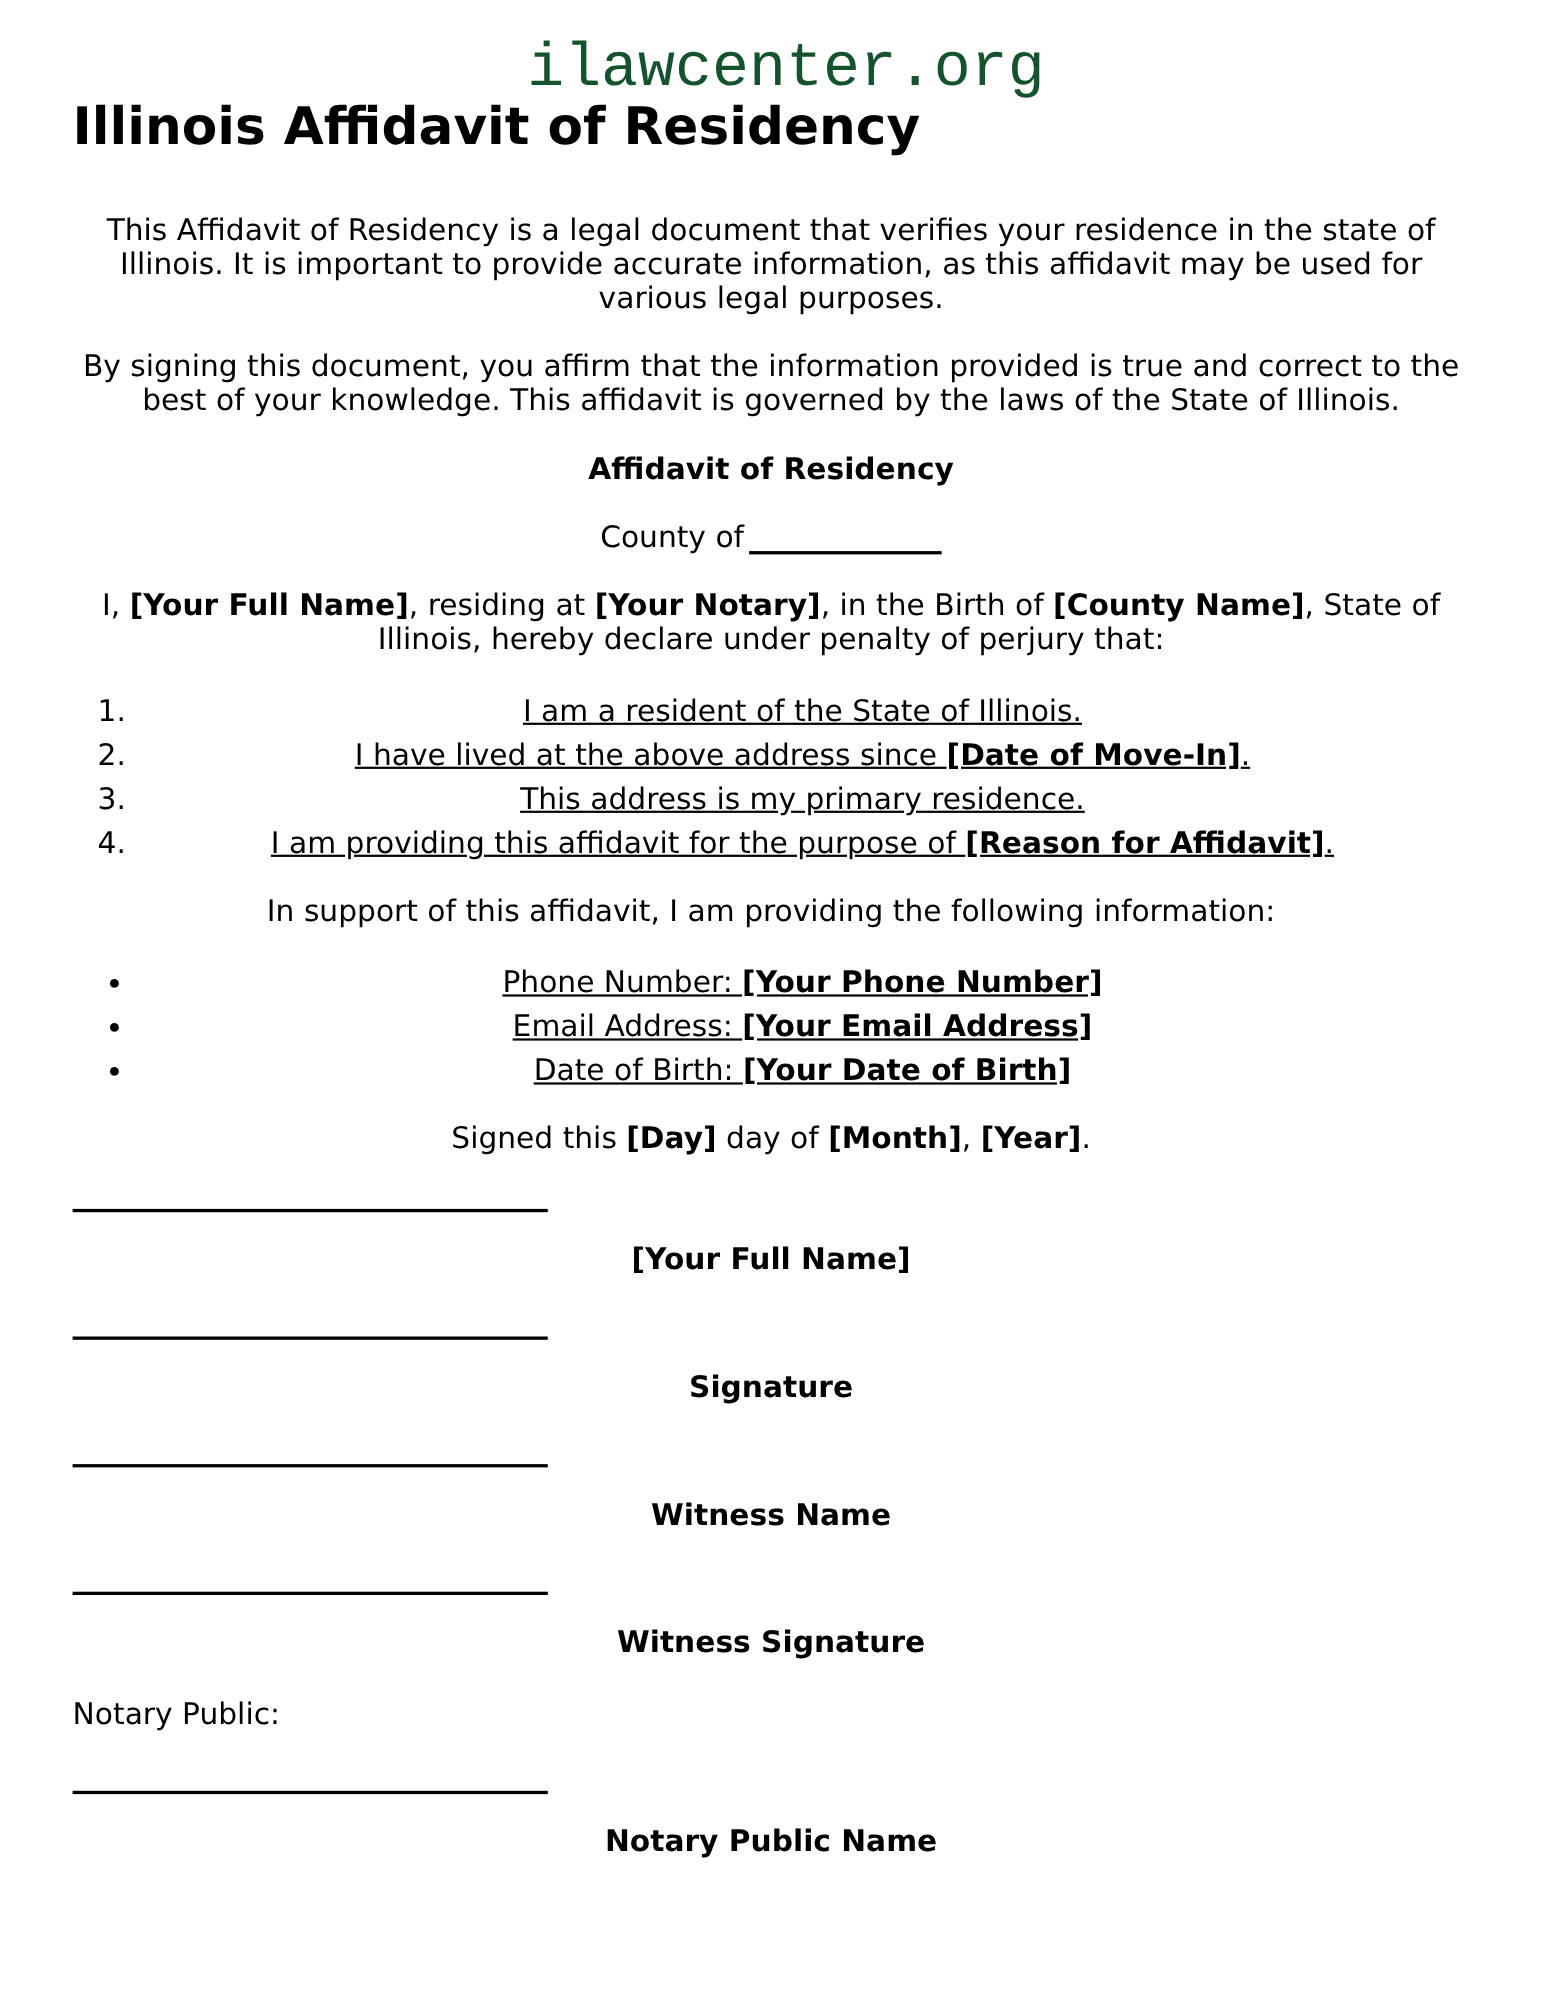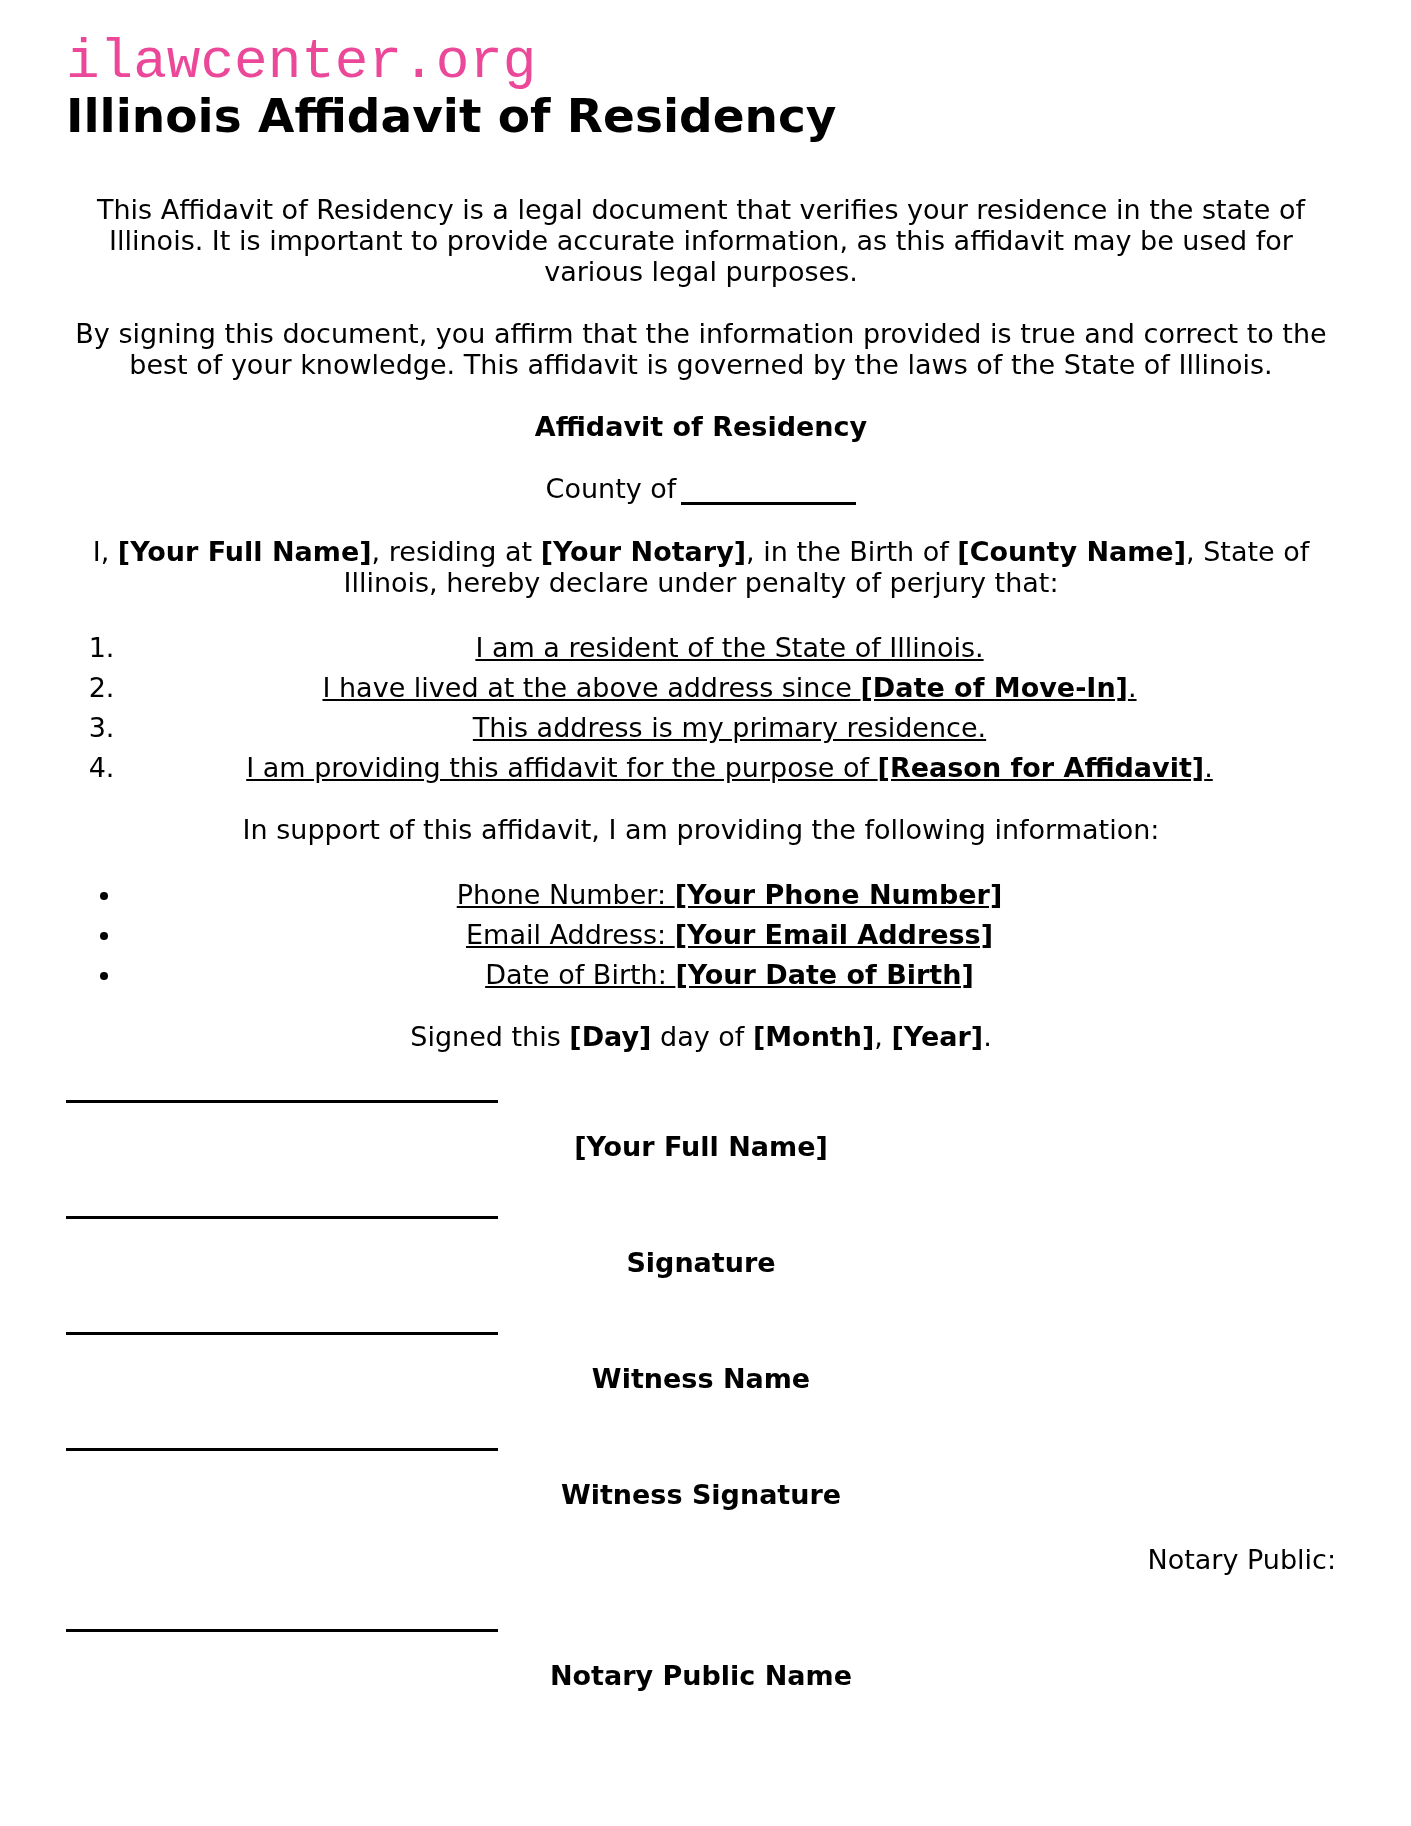--- a/index.html
+++ b/index.html
@@ -6,25 +6,25 @@
   body {
     width: 1411px; height: 1826px;
     overflow: hidden;
     font-family: "DejaVu Sans", sans-serif;
     color: #000000;
     -webkit-font-smoothing: antialiased;
   }
   .page { padding: 34px 75px 0 66px; }
 
   .watermark {
-    text-align: left;
+    text-align: center;
     font-family: "Liberation Mono", "DejaVu Sans Mono", monospace;
     font-size: 56px;
     line-height: 1.0;
-    color: #ec4899;
+    color: #14532d;
     margin: 0 -27px 0 0;
     white-space: nowrap;
   }
 
   h1.doc-title {
     font-size: 47px;
     line-height: 1.1;
     margin: 0 0 52px 0;
     font-weight: bold;
     letter-spacing: 0px;
@@ -56,21 +56,21 @@
     width: 432px;
     height: 0;
     border-bottom: 3px solid #000;
     margin: 54px 0 0 0;
   }
   .sig-line.first { margin-top: 0; }
   .sig-label {
     font-weight: bold;
     margin: 28px 0 0 0;
   }
-  p.notary-lead { margin: 34px 0 0 0; font-size: 27px; line-height: 31px; text-align: right; }
+  p.notary-lead { margin: 34px 0 0 0; font-size: 27px; line-height: 31px; }
 </style>
 </head>
 <body>
 
 <div class="page">
 
   <div class="watermark">ilawcenter.org</div>
 
   <h1 class="doc-title">Illinois Affidavit of Residency</h1>
 

